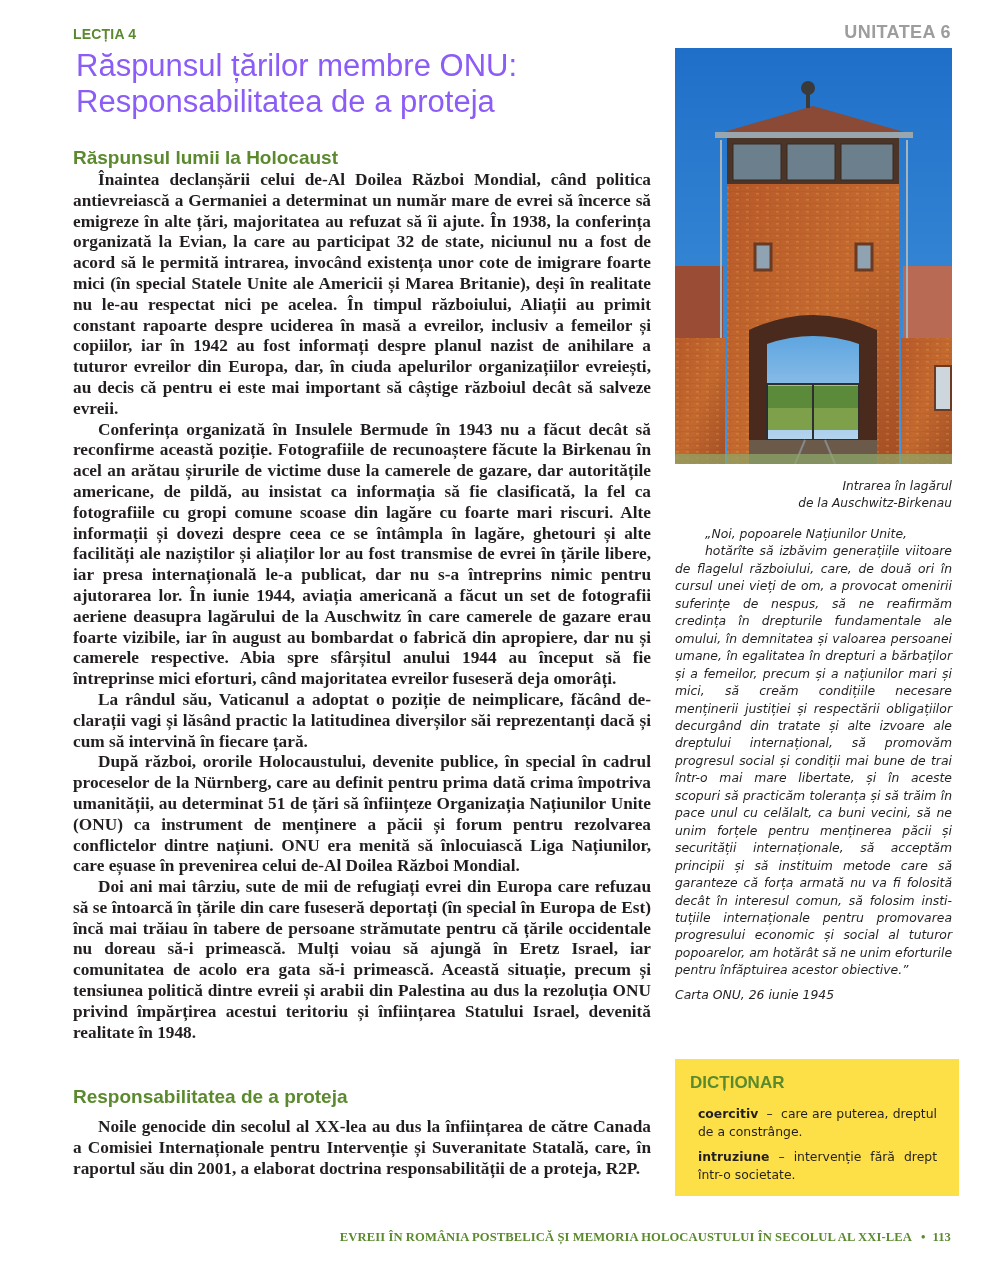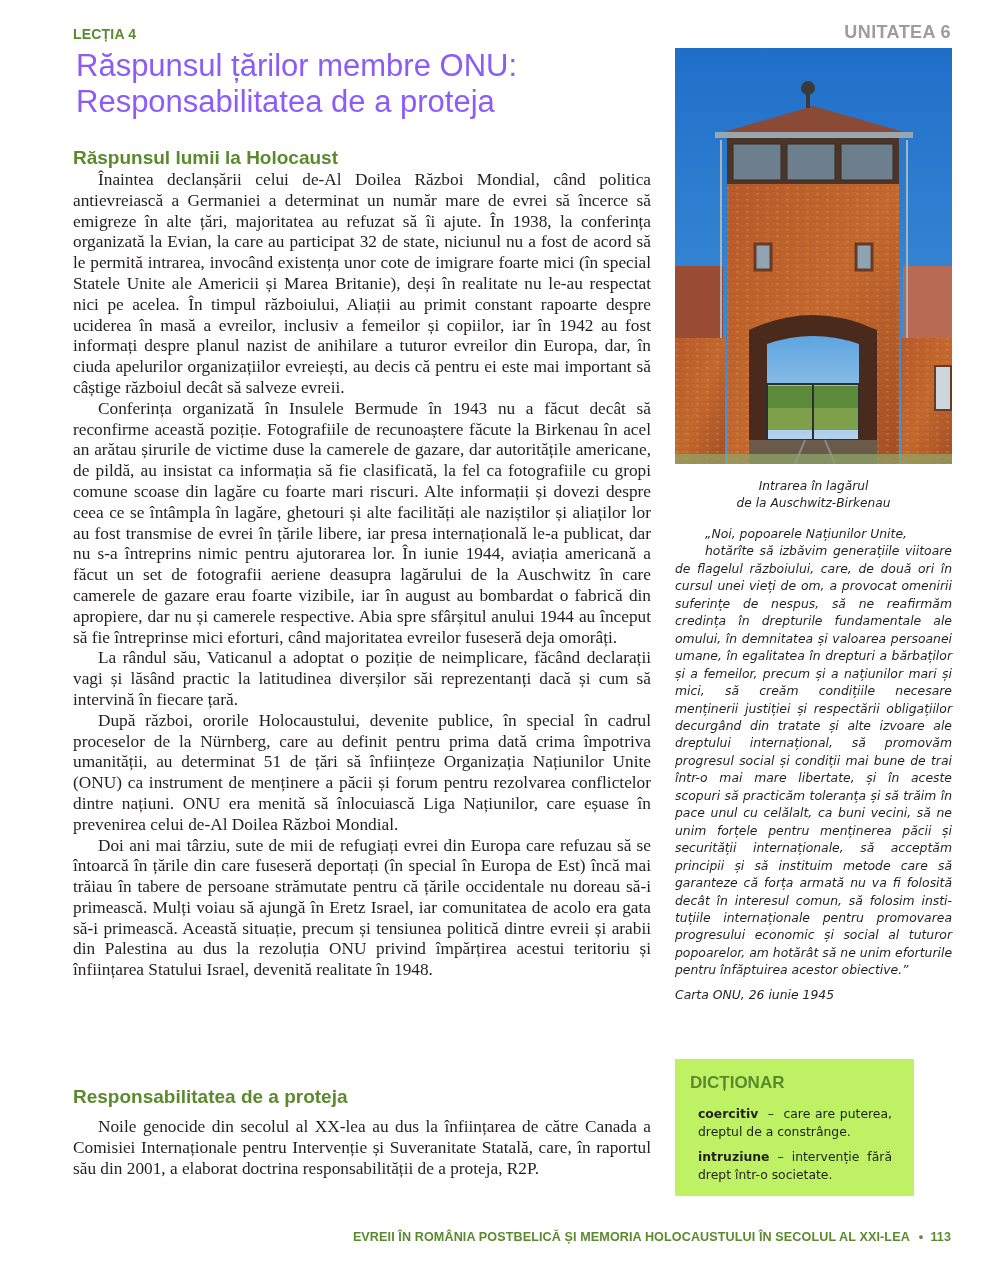--- a/index.html
+++ b/index.html
@@ -5,39 +5,39 @@
     html, body { margin: 0; padding: 0; background: #ffffff; }
     body { width: 1000px; height: 1268px; position: relative; overflow: hidden; color: #231f20; }
 
     .lesson-label { position: absolute; left: 73px; top: 26px; font-family: "Liberation Sans", sans-serif; font-weight: bold; font-size: 14px; color: #5b8a2e; letter-spacing: 0.2px; }
     .unit-label { position: absolute; right: 49px; top: 22px; font-family: "Liberation Sans", sans-serif; font-weight: bold; font-size: 18px; color: #9d9d9d; letter-spacing: 0.4px; }
 
     .page-title { position: absolute; left: 72px; top: 44px; width: 590px; margin: 4px; font-family: "Liberation Sans", sans-serif; font-weight: normal; font-size: 31px; line-height: 36px; color: #8b5cf6; }
 
     .left-col { position: absolute; left: 73px; top: 146px; width: 578px; }
     .section-heading { margin: 0; font-family: "Liberation Sans", sans-serif; font-weight: bold; font-size: 19px; color: #5b8a2e; line-height: 24px; }
-    .body-p { margin: 0; font-family: "Liberation Serif", serif; font-size: 17.3px; line-height: 20.8px; text-align: justify; text-indent: 25px; hyphens: manual; }
+    .body-p { margin: 0; font-family: "Liberation Serif", serif; font-size: 17.3px; line-height: 20.8px; text-align: justify; text-indent: 25px; hyphens: manual; font-weight: bold; }
     .sec1 { margin-bottom: 6px; }
     .sec2 { position: absolute; left: 73px; top: 1085px; width: 578px; }
 
     .photo { position: absolute; left: 675px; top: 48px; width: 277px; height: 416px; overflow: hidden; background: #2f7fd0; }
     .photo svg { display: block; }
 
-    .caption { position: absolute; left: 675px; top: 478px; width: 277px; text-align: center; font-family: "DejaVu Sans", sans-serif; font-style: italic; font-size: 12.2px; line-height: 17px; color: #231f20; }
+    .caption { position: absolute; left: 675px; top: 478px; width: 277px; text-align: right; font-family: "DejaVu Sans", sans-serif; font-style: italic; font-size: 12.2px; line-height: 17px; color: #231f20; }
 
     .quote { position: absolute; left: 675px; top: 525px; width: 277px; font-family: "DejaVu Sans", sans-serif; font-size: 12.4px; line-height: 17.45px; text-align: justify; color: #231f20; font-style: italic; }
     .quote-first { padding-left: 30px; display: block; text-align: left; }
     .quote-source { text-align: left; display: block; margin-top: 7px; }
 
-    .dict-box { position: absolute; left: 675px; top: 1059px; width: 239px; height: 137px; background: #bef264; box-sizing: border-box; padding: 14px 14px 10px 15px; }
+    .dict-box { position: absolute; left: 675px; top: 1059px; width: 284px; height: 137px; background: #fde047; box-sizing: border-box; padding: 14px 14px 10px 15px; }
     .dict-title { margin: 0 0 12px 0; font-family: "Liberation Sans", sans-serif; font-weight: bold; font-size: 17px; color: #5b8a2e; }
     .dict-entry { margin: 8px; font-family: "DejaVu Sans", sans-serif; font-size: 12.4px; line-height: 17.5px; text-align: justify; color: #231f20; }
     .dict-term { font-weight: bold; }
 
-    .footer { position: absolute; right: 49px; top: 1230px; font-family: Liberation Sans, sans-serif; font-weight: bold; font-size: 12.6px; color: #5b8a2e; letter-spacing: 0.1px; white-space: nowrap; }
+    .footer { position: absolute; right: 49px; top: 1230px; font-family: Liberation Serif, serif; font-weight: bold; font-size: 12.6px; color: #5b8a2e; letter-spacing: 0.1px; white-space: nowrap; }
     .footer .dot { margin: 0 7px 0 9px; }
   </style>
 </head>
 <body>
 
 <div class="lesson-label">LECȚIA 4</div>
 <div class="unit-label">UNITATEA 6</div>
 
 <h1 class="page-title">
   <span>Răspunsul țărilor membre ONU:</span><br>

